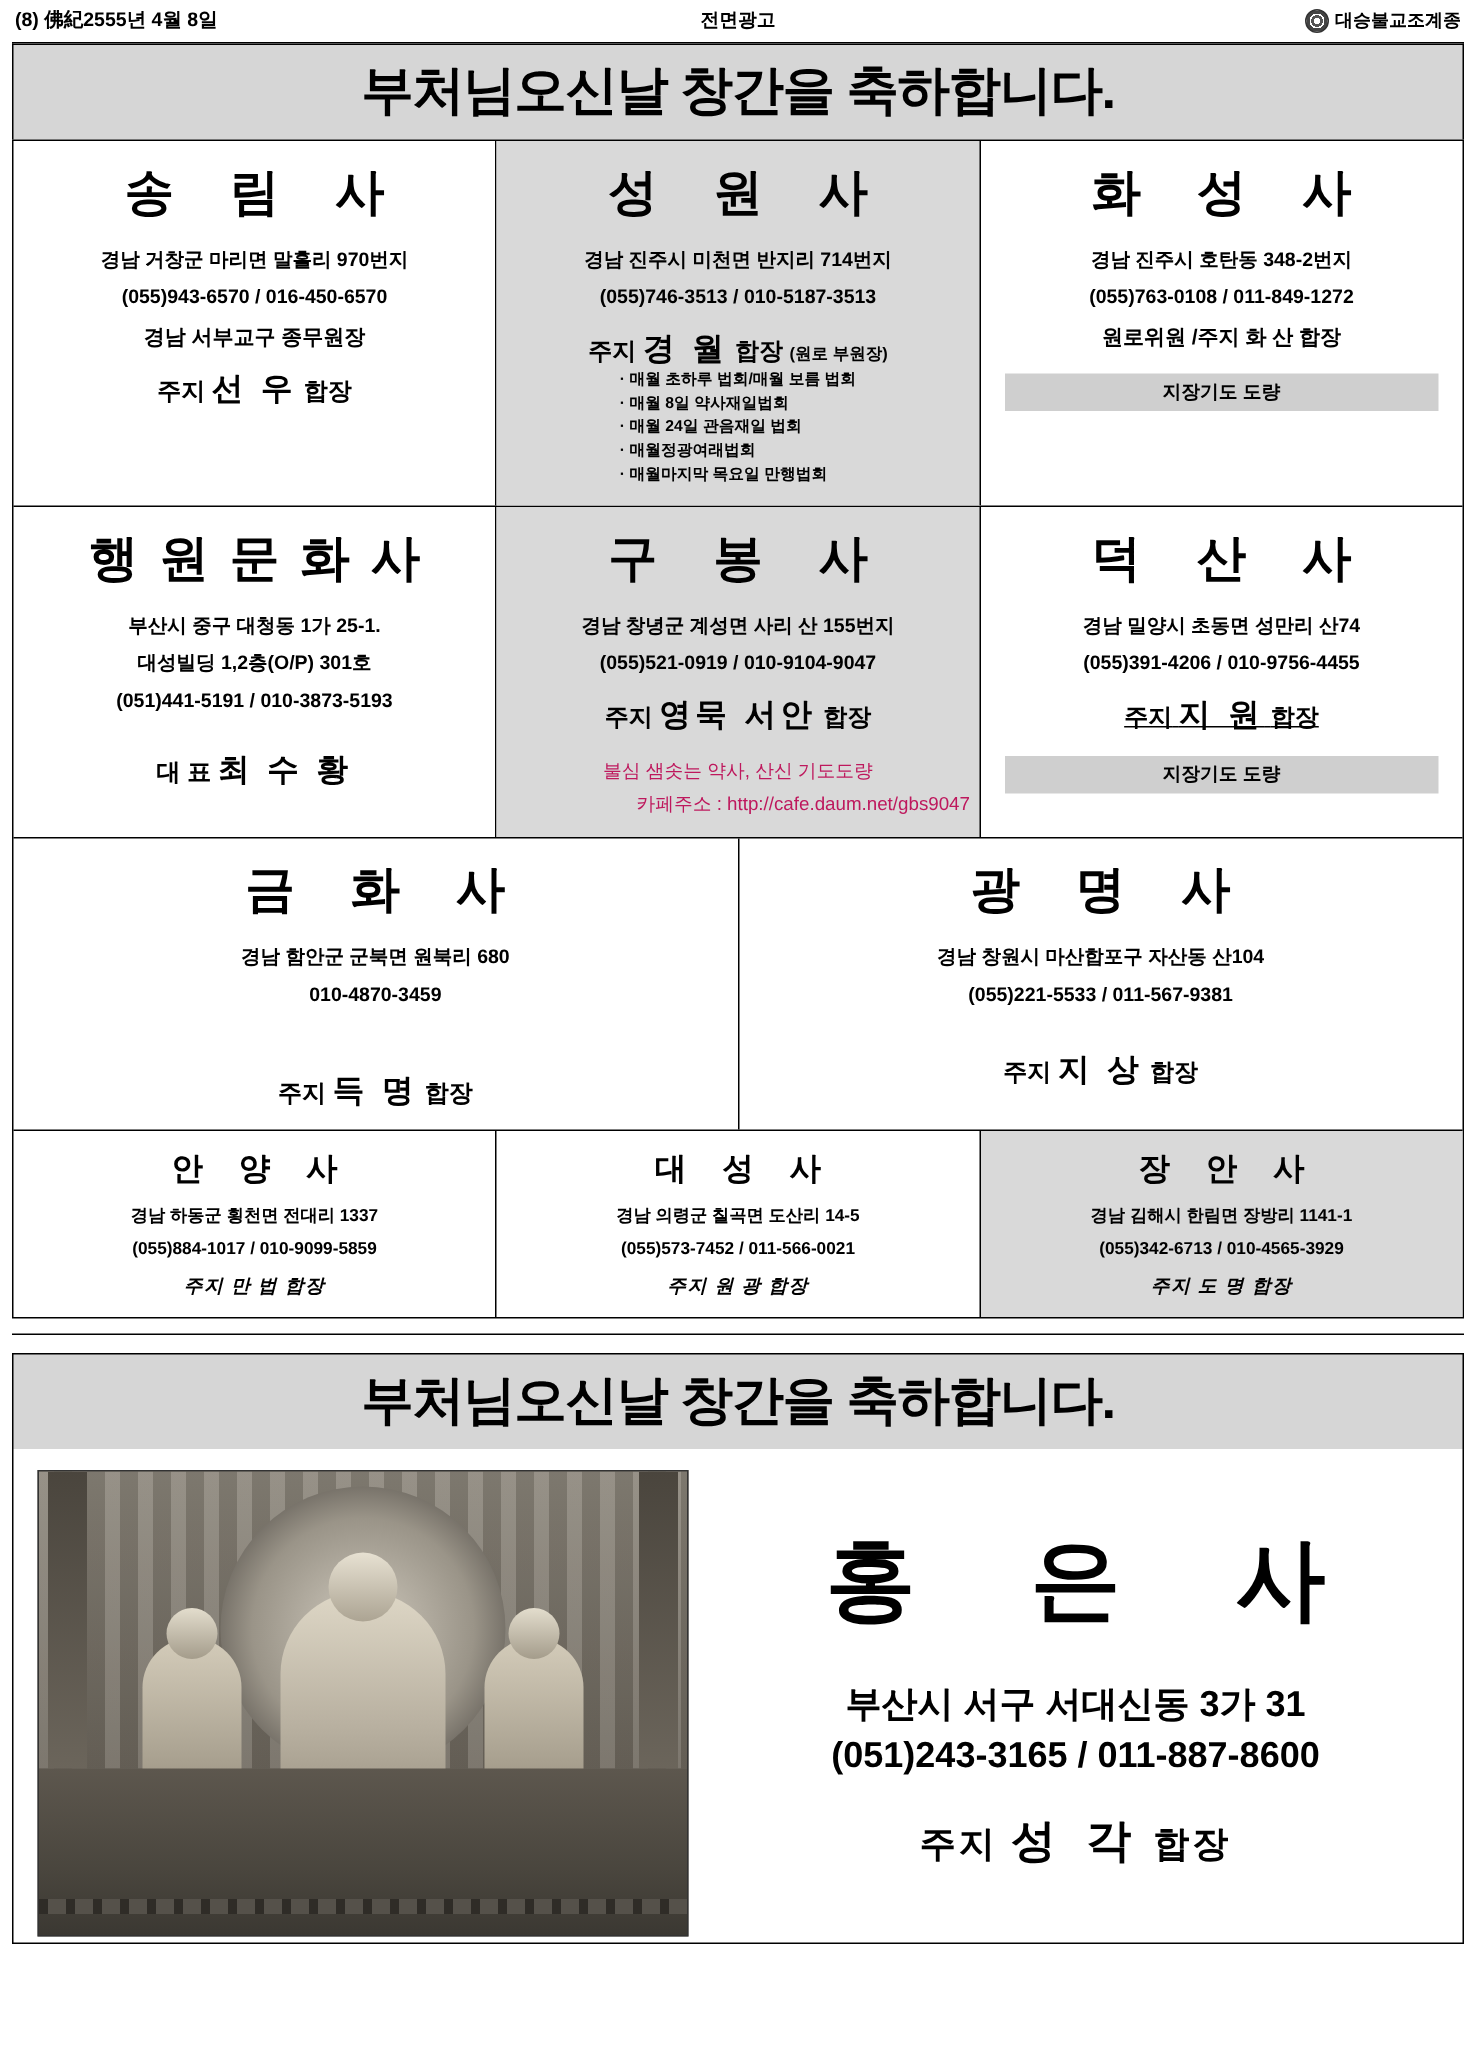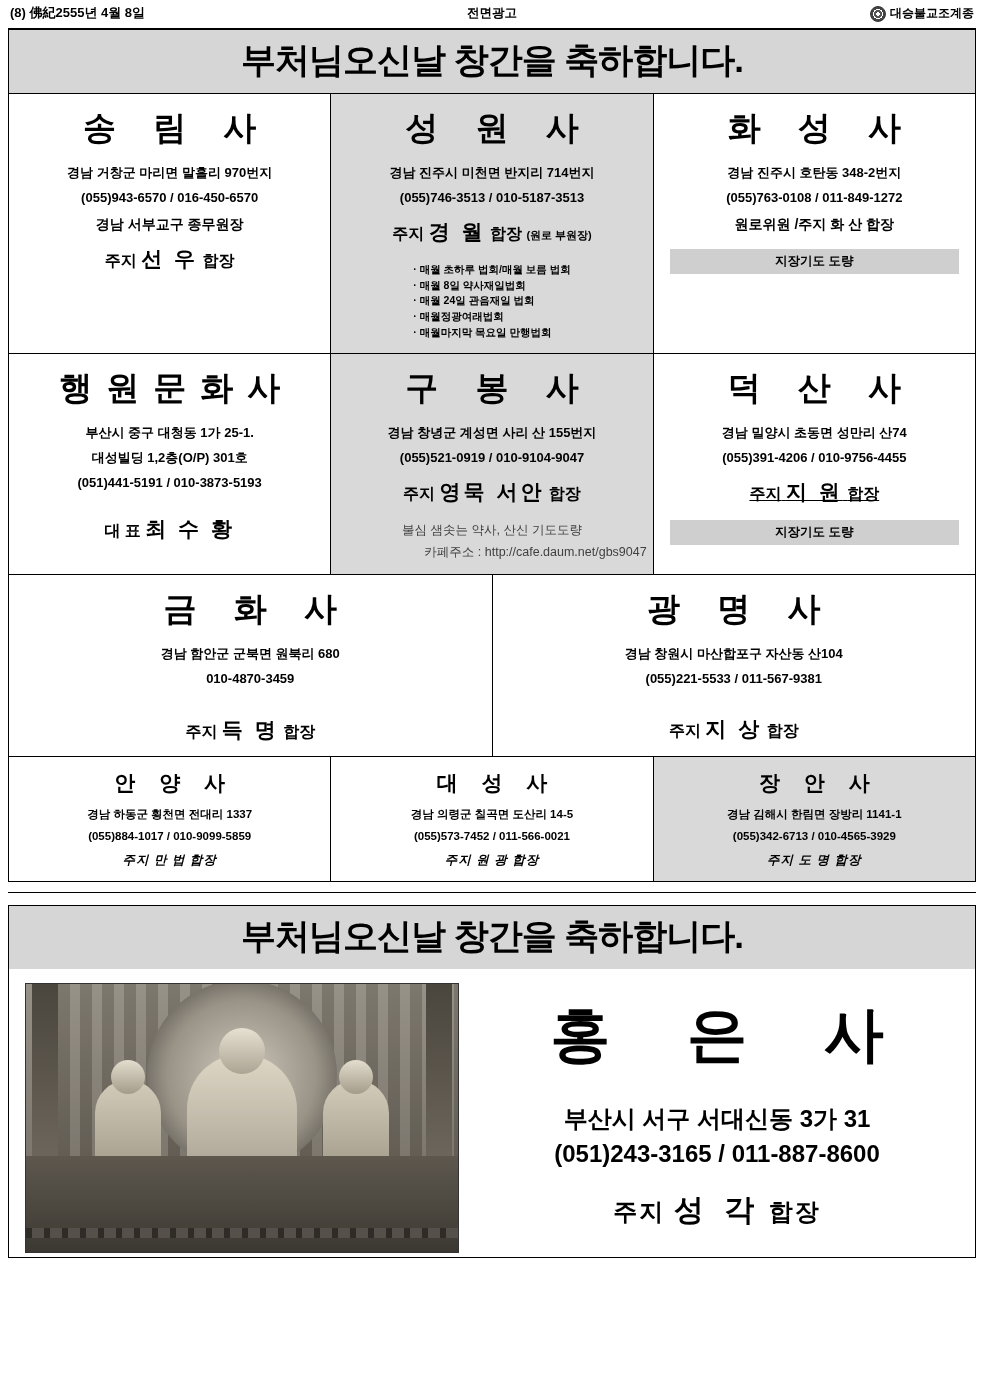--- a/index.html
+++ b/index.html
@@ -135,27 +135,27 @@
     font-weight: bold;
     padding: 4px 0;
     margin: 14px 10px 0 10px;
   }
   .bullet-list {
     text-align: left;
     display: inline-block;
     font-size: 10.5px;
     font-weight: bold;
     line-height: 1.5;
-    margin-top: 16px;
+    margin-top: 0;
   }
   .small-note {
     font-size: 12.5px;
     margin-top: 14px;
     line-height: 1.6;
-    color: #404040;
+    color: #be185d;
   }
   .paren {
     font-size: 11px;
     font-weight: bold;
   }
 
   
   .divider {
     height: 4px;
     border-top: 1.5px solid #000;
@@ -163,21 +163,21 @@
   }
 
   
   .bottom-ad {
     border: 1.5px solid #000;
     border-top: none;
     display: flex;
     padding: 14px 16px 4px 16px;
     box-sizing: border-box;
     gap: 16px;
-    height: 289px;
+    height: 330px;
   }
   .photo {
     width: 432px;
     flex: 0 0 432px;
     border: 1px solid #333;
     position: relative;
     overflow: hidden;
     background: #6f6a62;
   }
   .photo .halo {
@@ -374,21 +374,21 @@
         </div>
         <div class="note-band">지장기도 도량</div>
       </div>
     </div>
 
     <div class="ad-row">
       <div class="ad-cell">
         <div class="temple-name">금 화 사</div>
         <div class="addr">경남 함안군 군북면 원북리 680</div>
         <div class="addr">010-4870-3459</div>
-        <div class="abbot" style="margin-top:27px;">
+        <div class="abbot" style="margin-top:40px;">
           <span>주지</span>
           <span class="big">득 명</span>
           <span>합장</span>
         </div>
       </div>
 
 
       <div class="ad-cell">
         <div class="temple-name">광 명 사</div>
         <div class="addr">경남 창원시 마산합포구 자산동 산104</div>

